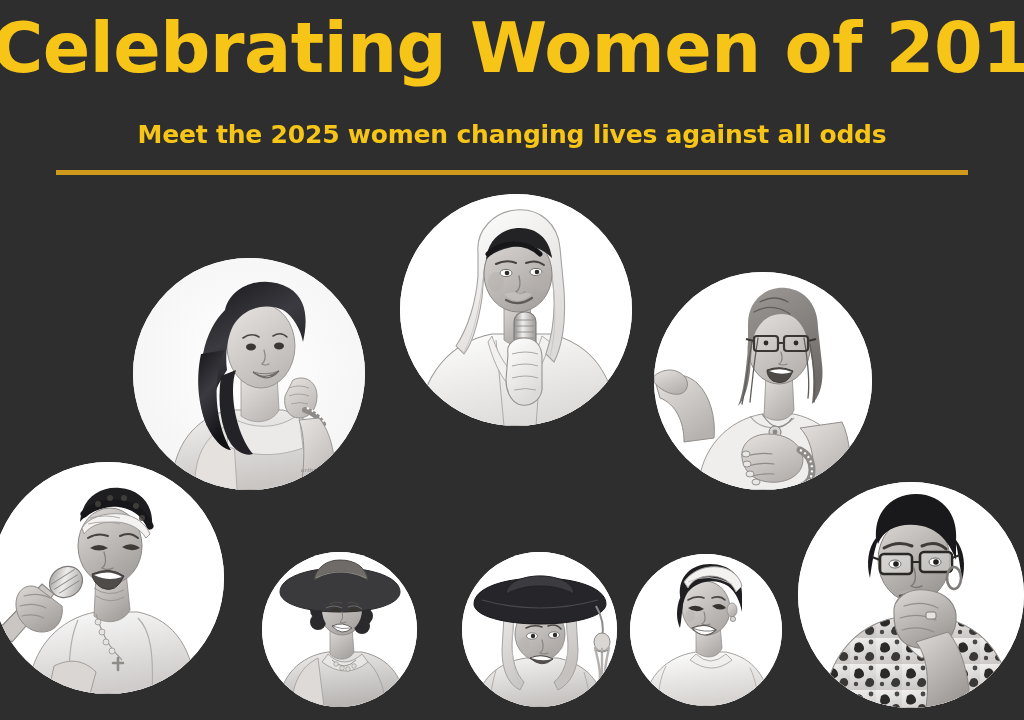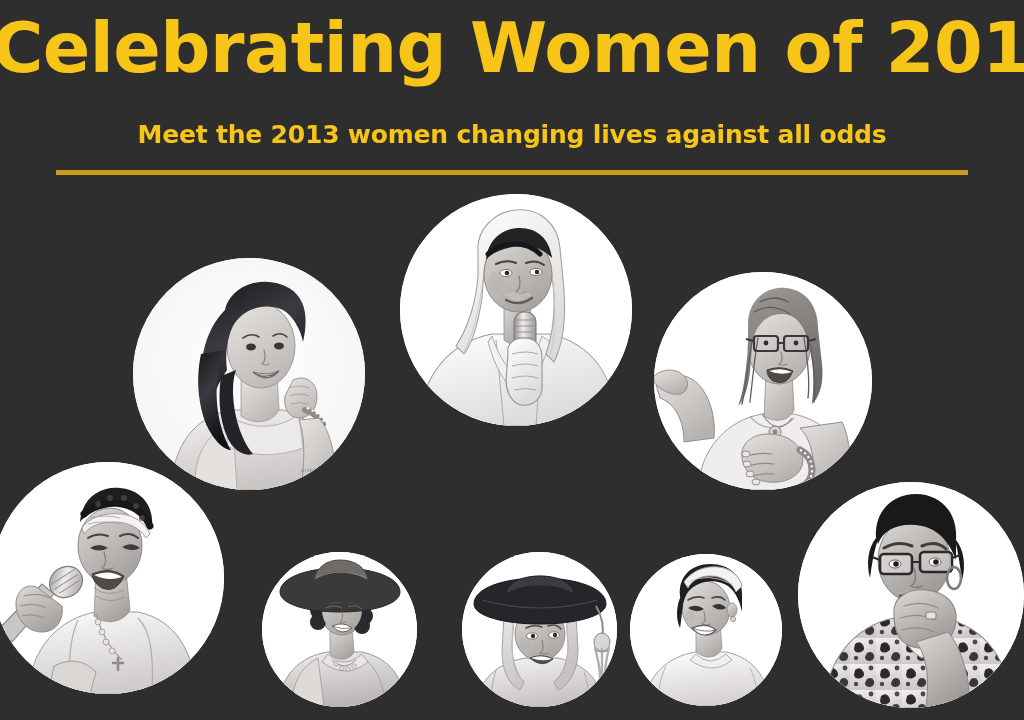--- a/index.html
+++ b/index.html
@@ -87,21 +87,21 @@
   .p-bot-c        { left: 630px; top: 554px;  width: 152px; height: 152px; z-index: 10; }
   .p-bot-right    { left: 798px; top: 482px;  width: 226px; height: 226px; z-index: 13; }
 </style>
 </head>
 <body>
 
 <div id="poster">
 
   <div id="header-block">
     <div id="main-title">Celebrating Women of 2018</div>
-    <div id="subtitle">Meet the 2013 women changing lives against all odds</div>
+    <div id="subtitle">Meet the 2025 women changing lives against all odds</div>
     <div id="header-divider"></div>
   </div>
 
   <div>
 
     <div class="portrait p-top-left" title="Woman with long dark hair, off-shoulder top">
       <svg viewBox="0 0 232 232">
         <defs>
           <radialGradient id="sk1" cx="50%" cy="45%" r="60%">
             <stop offset="0%" stop-color="#ffffff"></stop>

